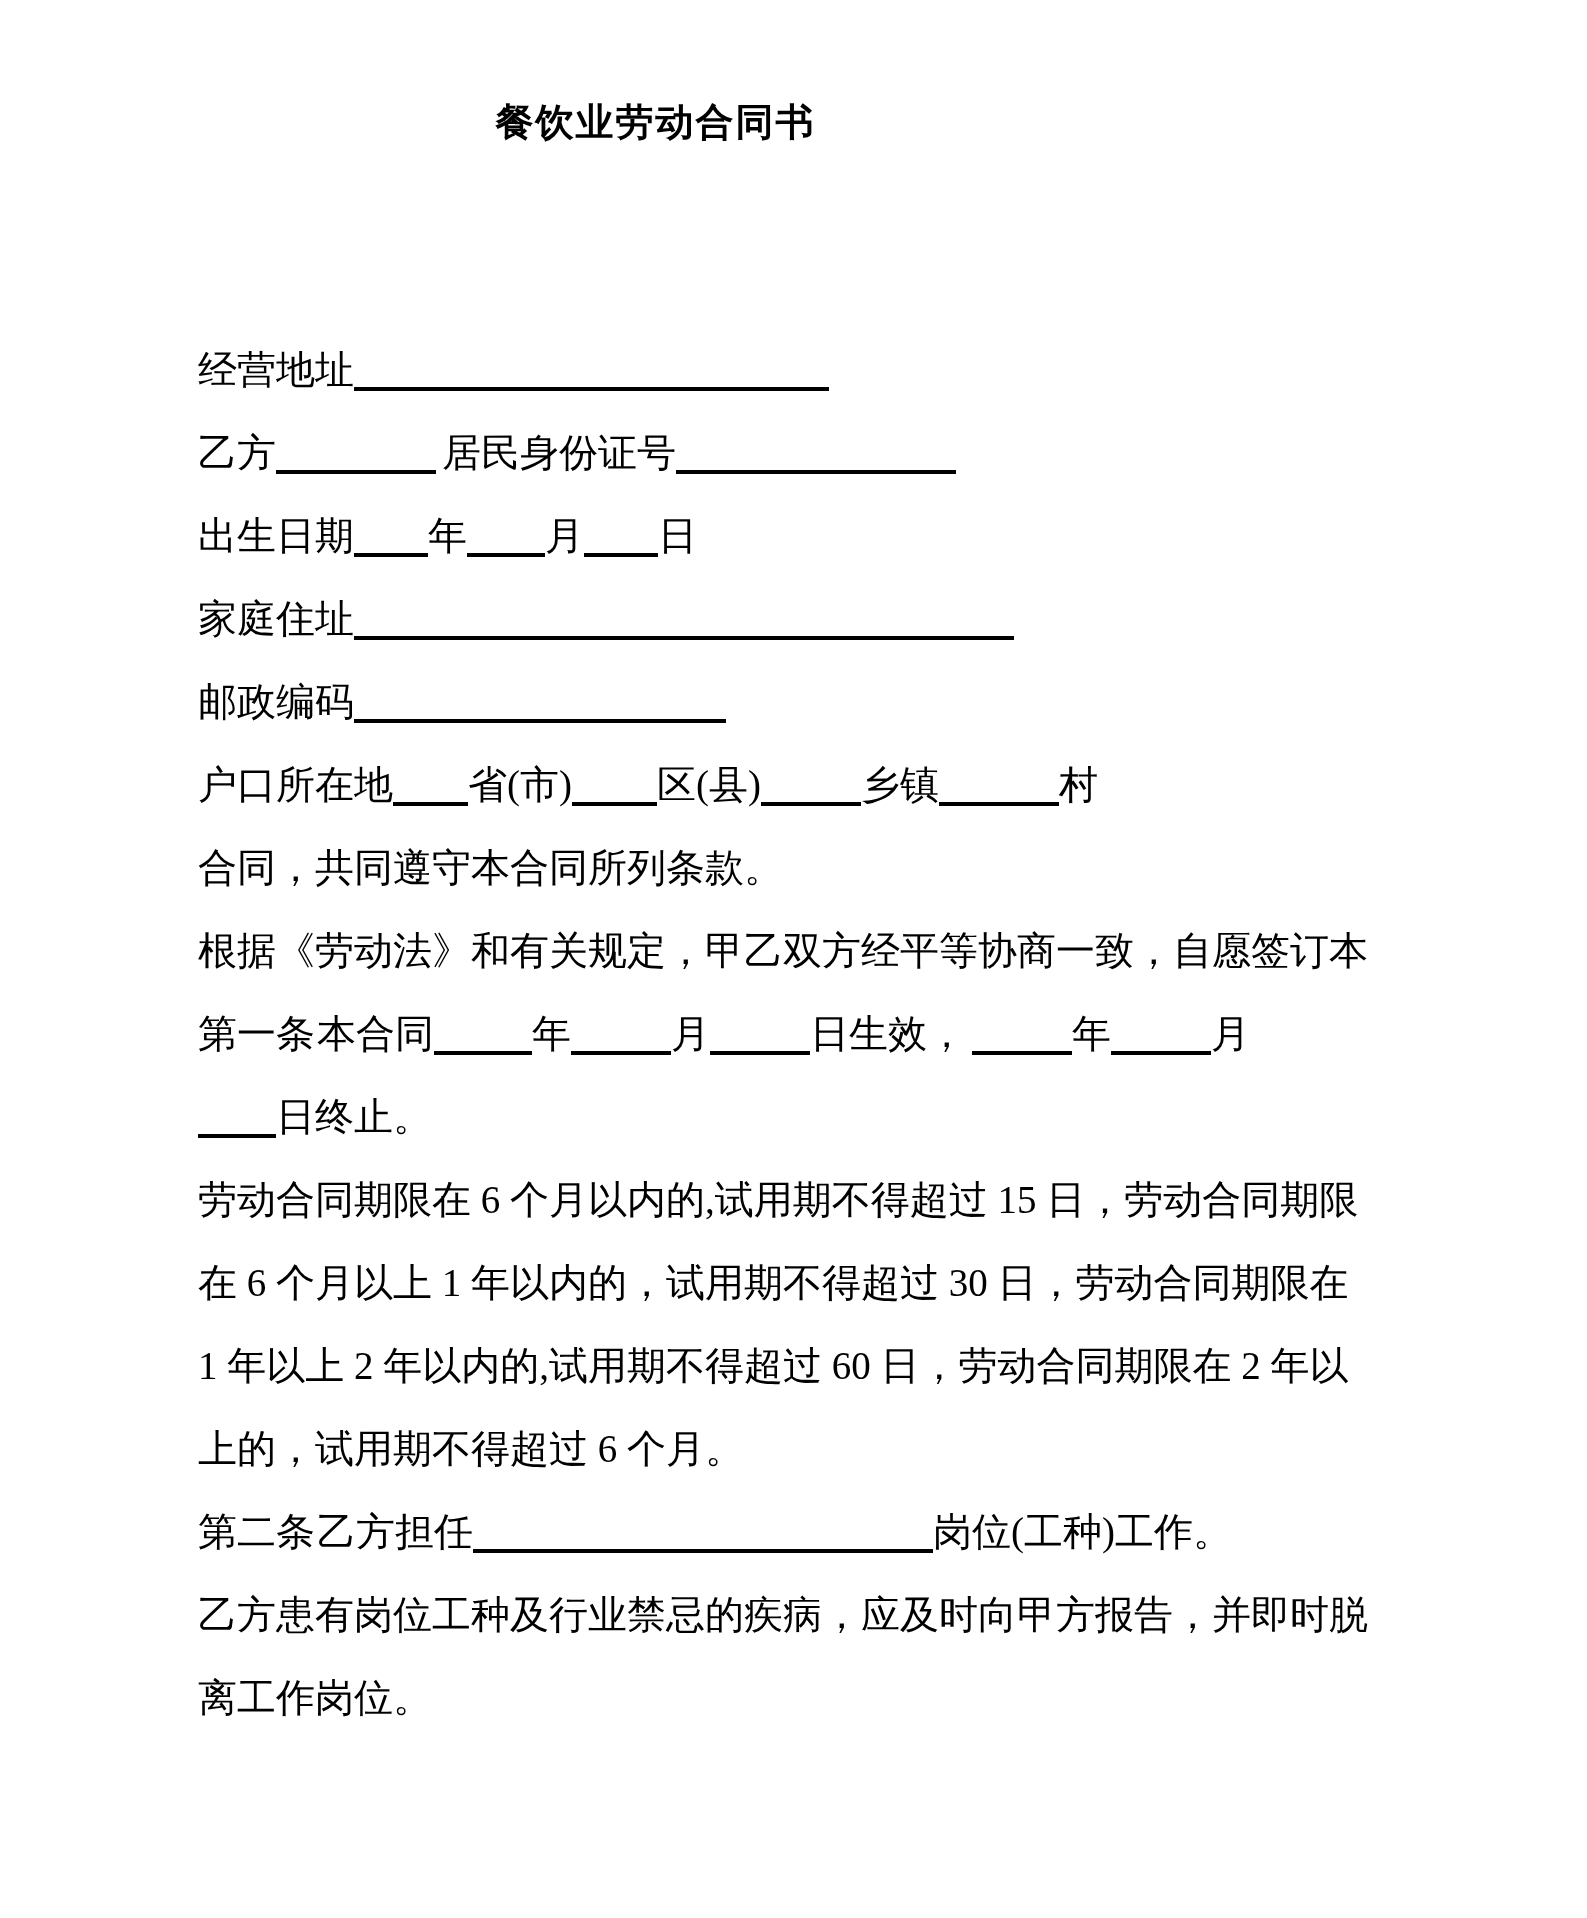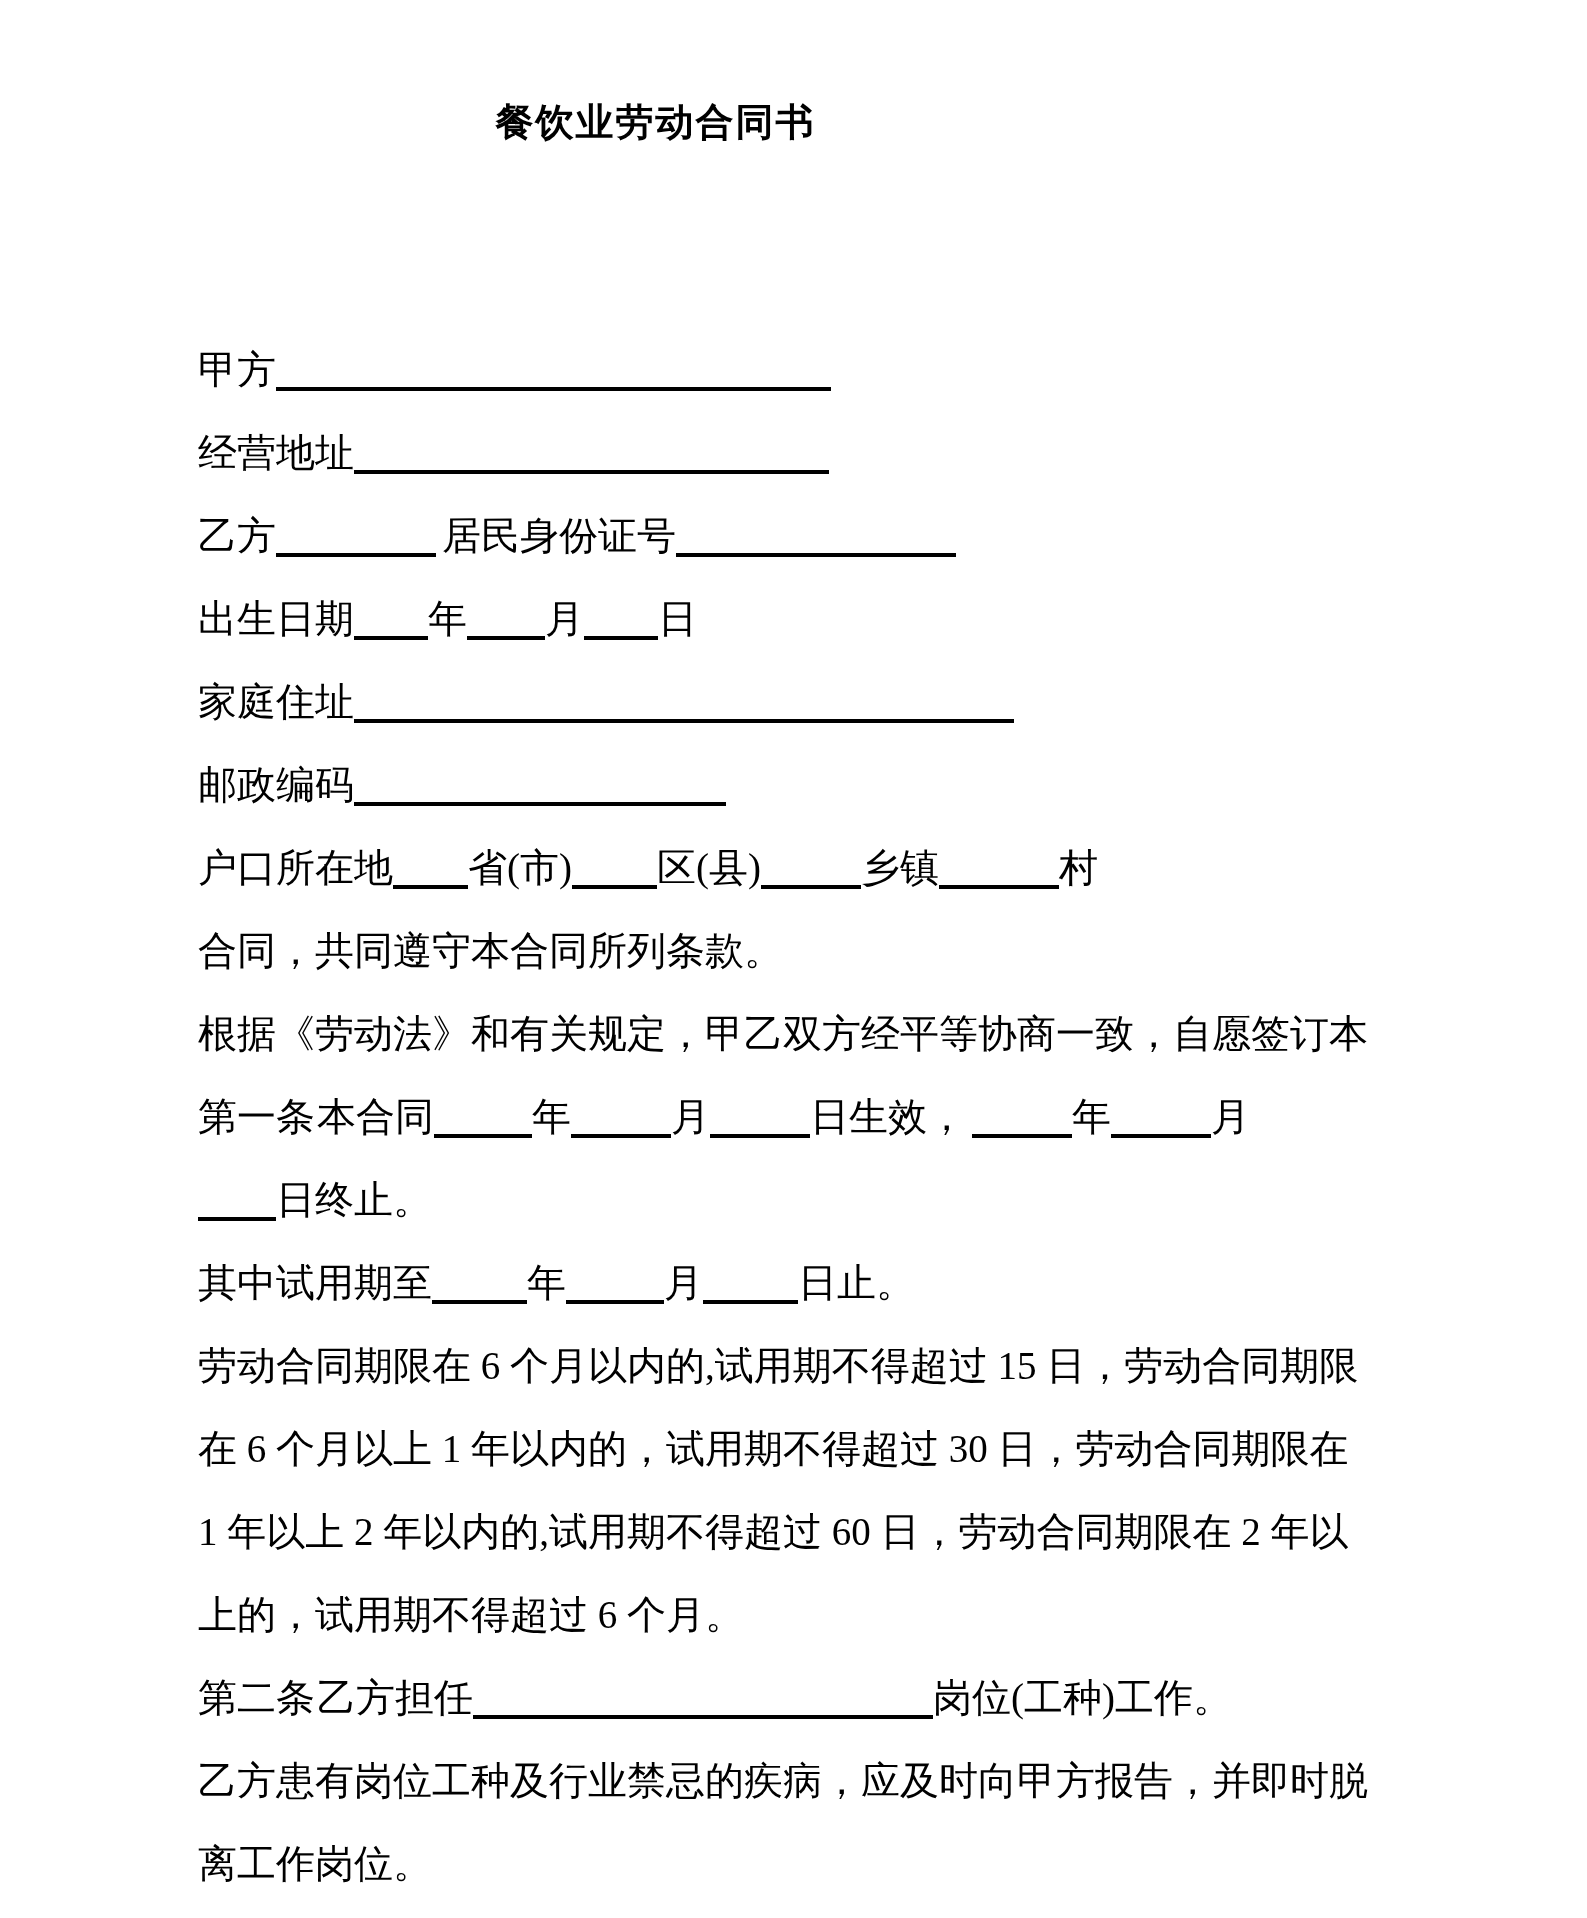--- a/index.html
+++ b/index.html
@@ -40,21 +40,20 @@
   .mr { margin-right: 2px; }   
   .ml { margin-left: 6px; }    
 </style>
 </head>
 <body>
 
 <div class="page">
 
   <h1 class="title">餐饮业劳动合同书</h1>
 
-  <div class="line"><span>甲方</span><span class="blank" style="width:555px"></span></div>
 
   <div class="line"><span>经营地址</span><span class="blank" style="width:475px"></span></div>
 
   <div class="line"><span>乙方</span><span class="blank" style="width:160px"></span><span class="ml">居民身份证号</span><span class="blank" style="width:280px"></span></div>
 
   <div class="line"><span>出生日期</span><span class="blank" style="width:74px"></span><span>年</span><span class="blank" style="width:78px"></span><span>月</span><span class="blank" style="width:74px"></span><span>日</span></div>
 
   <div class="line"><span>家庭住址</span><span class="blank" style="width:660px"></span></div>
 
   <div class="line"><span>邮政编码</span><span class="blank" style="width:372px"></span></div>
@@ -62,21 +61,20 @@
   <div class="line"><span>户口所在地</span><span class="blank" style="width:75px"></span><span>省(市)</span><span class="blank" style="width:85px"></span><span>区(县)</span><span class="blank" style="width:100px"></span><span>乡镇</span><span class="blank" style="width:120px"></span><span>村</span></div>
 
   <div class="line"><span>合同，共同遵守本合同所列条款。</span></div>
 
   <div class="line"><span>根据《劳动法》和有关规定，甲乙双方经平等协商一致，自愿签订本</span></div>
 
   <div class="line"><span class="mr">第一条</span><span>本合同</span><span class="blank" style="width:98px"></span><span>年</span><span class="blank" style="width:100px"></span><span>月</span><span class="blank" style="width:100px"></span><span>日生效，</span><span class="blank ml" style="width:100px"></span><span>年</span><span class="blank" style="width:100px"></span><span>月</span></div>
 
   <div class="line"><span class="blank" style="width:78px"></span><span>日终止。</span></div>
 
-  <div class="line"><span>其中试用期至</span><span class="blank" style="width:95px"></span><span>年</span><span class="blank" style="width:98px"></span><span>月</span><span class="blank" style="width:95px"></span><span>日止。</span></div>
 
   <div class="line"><span>劳动合同期限在 6 个月以内的,试用期不得超过 15 日，劳动合同期限</span></div>
 
   <div class="line"><span>在 6 个月以上 1 年以内的，试用期不得超过 30 日，劳动合同期限在</span></div>
 
   <div class="line"><span>1 年以上 2 年以内的,试用期不得超过 60 日，劳动合同期限在 2 年以</span></div>
 
   <div class="line"><span>上的，试用期不得超过 6 个月。</span></div>
 
   <div class="line"><span class="mr">第二条</span><span>乙方担任</span><span class="blank" style="width:460px"></span><span>岗位(工种)工作。</span></div>

